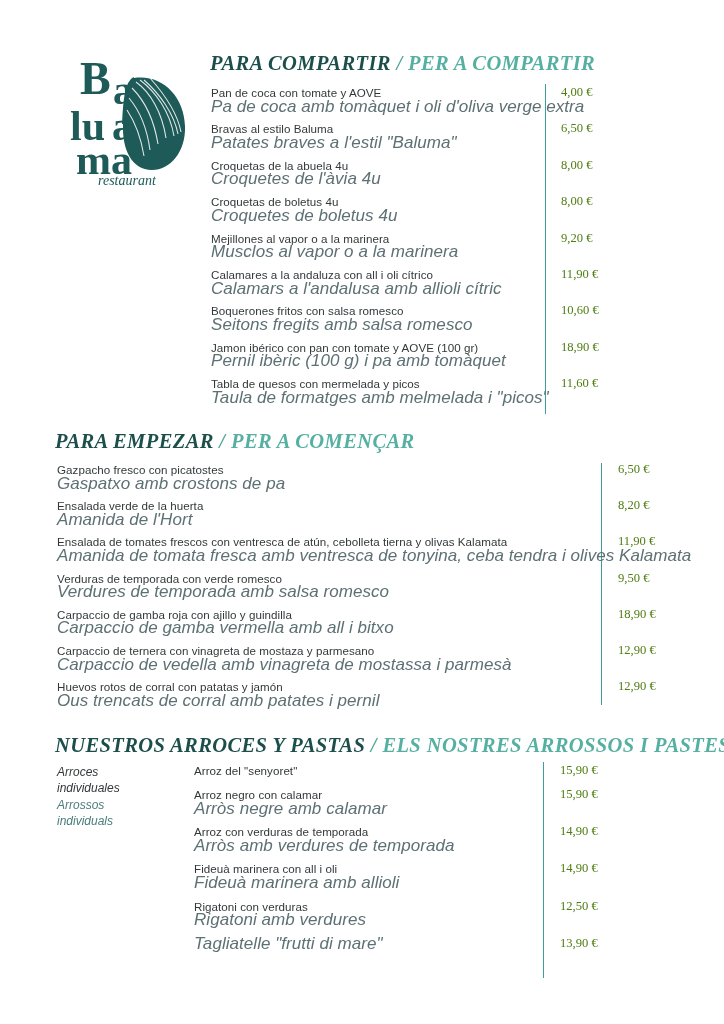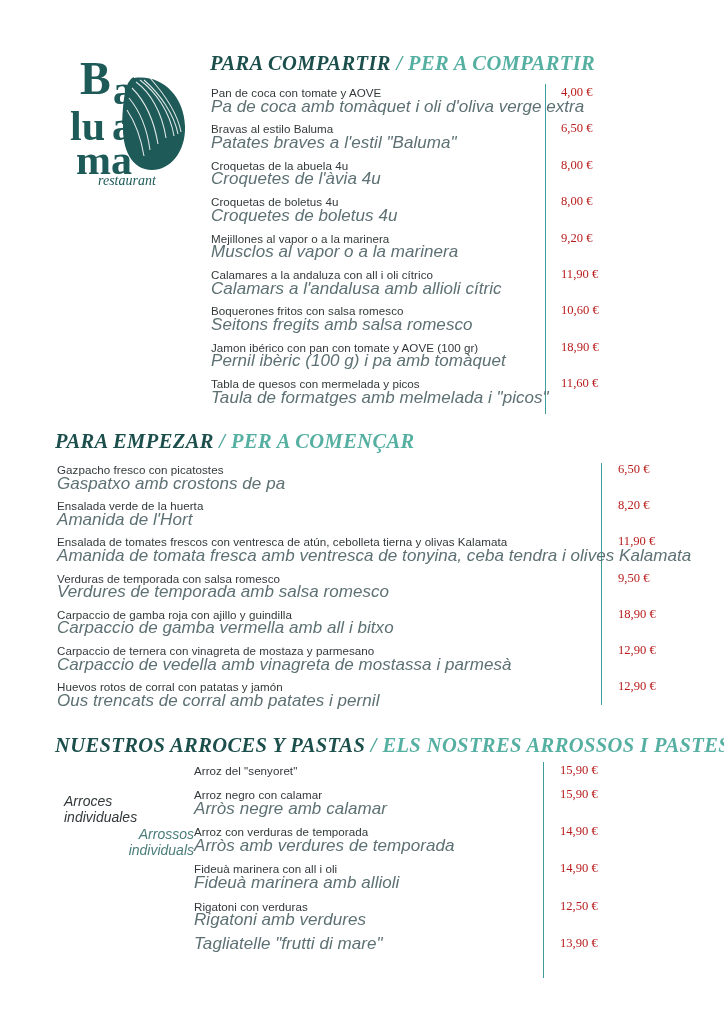--- a/index.html
+++ b/index.html
@@ -66,21 +66,21 @@
     font-size: 17px;
     color: #5d7073;
     font-style: italic;
     line-height: 13.2px;
     letter-spacing: 0.05px;
     white-space: nowrap;
   }
   .price {
     font-family: "Liberation Serif", serif;
     font-size: 12.6px;
-    color: #b91c1c;
+    color: #4d7c0f;
     white-space: nowrap;
     text-align: left;
     line-height: 13.6px;
   }
 
   
   .divider {
     position: absolute;
     width: 1.4px;
     background: #3f9e9b;
@@ -97,30 +97,29 @@
   #sec2-heading { position: absolute; left: 55px; top: 431px; }
   #sec2-items   { left: 57px; top: 463px; width: 600px; }
   #sec2-items .item { margin-bottom: 9.4px; }
   #sec2-items .price { position: absolute; left: 561px; top: 0; }
   #sec2-divider { left: 601px; top: 463px; height: 242px; }
 
   
   #sec3-heading { position: absolute; left: 55px; top: 735px; }
   #sec3-side {
     position: absolute;
-    left: 64px;
+    left: 57px;
     top: 764px;
     width: 130px;
     font-style: italic;
-    font-size: 14px;
+    font-size: 12px;
     line-height: 16.4px;
-    margin-top: 29px;
   }
   #sec3-side .side-es { color: #32383a; }
-  #sec3-side .side-ca { color: #4b7d7b; text-align: right; }
+  #sec3-side .side-ca { color: #4b7d7b; }
   #sec3-items   { left: 194px; top: 764px; width: 420px; }
   #sec3-items .item { margin-bottom: 10.4px; }
   #sec3-items .price { position: absolute; left: 366px; top: 0; }
   #sec3-divider { left: 543px; top: 762px; height: 216px; }
 </style>
 </head>
 <body>
 
 <div class="page">
 
@@ -261,21 +260,21 @@
     <div class="item">
       <div class="item-names">
         <div class="name-es">Ensalada de tomates frescos con ventresca de atún, cebolleta tierna y olivas Kalamata</div>
         <div class="name-ca">Amanida de tomata fresca amb ventresca de tonyina, ceba tendra i olives  Kalamata</div>
       </div>
       <div class="price">11,90 €</div>
     </div>
 
     <div class="item">
       <div class="item-names">
-        <div class="name-es">Verduras de temporada con salsa romesco</div>
+        <div class="name-es">Verduras de temporada con verde romesco</div>
         <div class="name-ca">Verdures de temporada  amb salsa romesco</div>
       </div>
       <div class="price">9,50 €</div>
     </div>
 
     <div class="item">
       <div class="item-names">
         <div class="name-es">Carpaccio de gamba roja con ajillo y guindilla</div>
         <div class="name-ca">Carpaccio de gamba vermella amb all i bitxo</div>
       </div>

